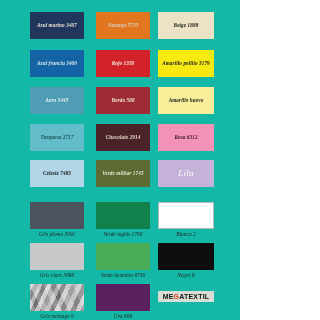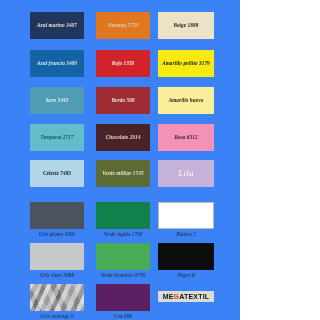--- a/index.html
+++ b/index.html
@@ -13,21 +13,21 @@
     background: #ffffff;
     font-family: "Liberation Serif", serif;
     overflow: hidden;
     position: relative;
   }
 
   #sheet {
     position: relative;
     width: 240px;
     height: 320px;
-    background: #3b82f6;
+    background: #14b8a6;
     text-decoration: underline;
   }
 
   
   .cell {
     position: absolute;
     box-sizing: border-box;
   }
 
   .chip {

